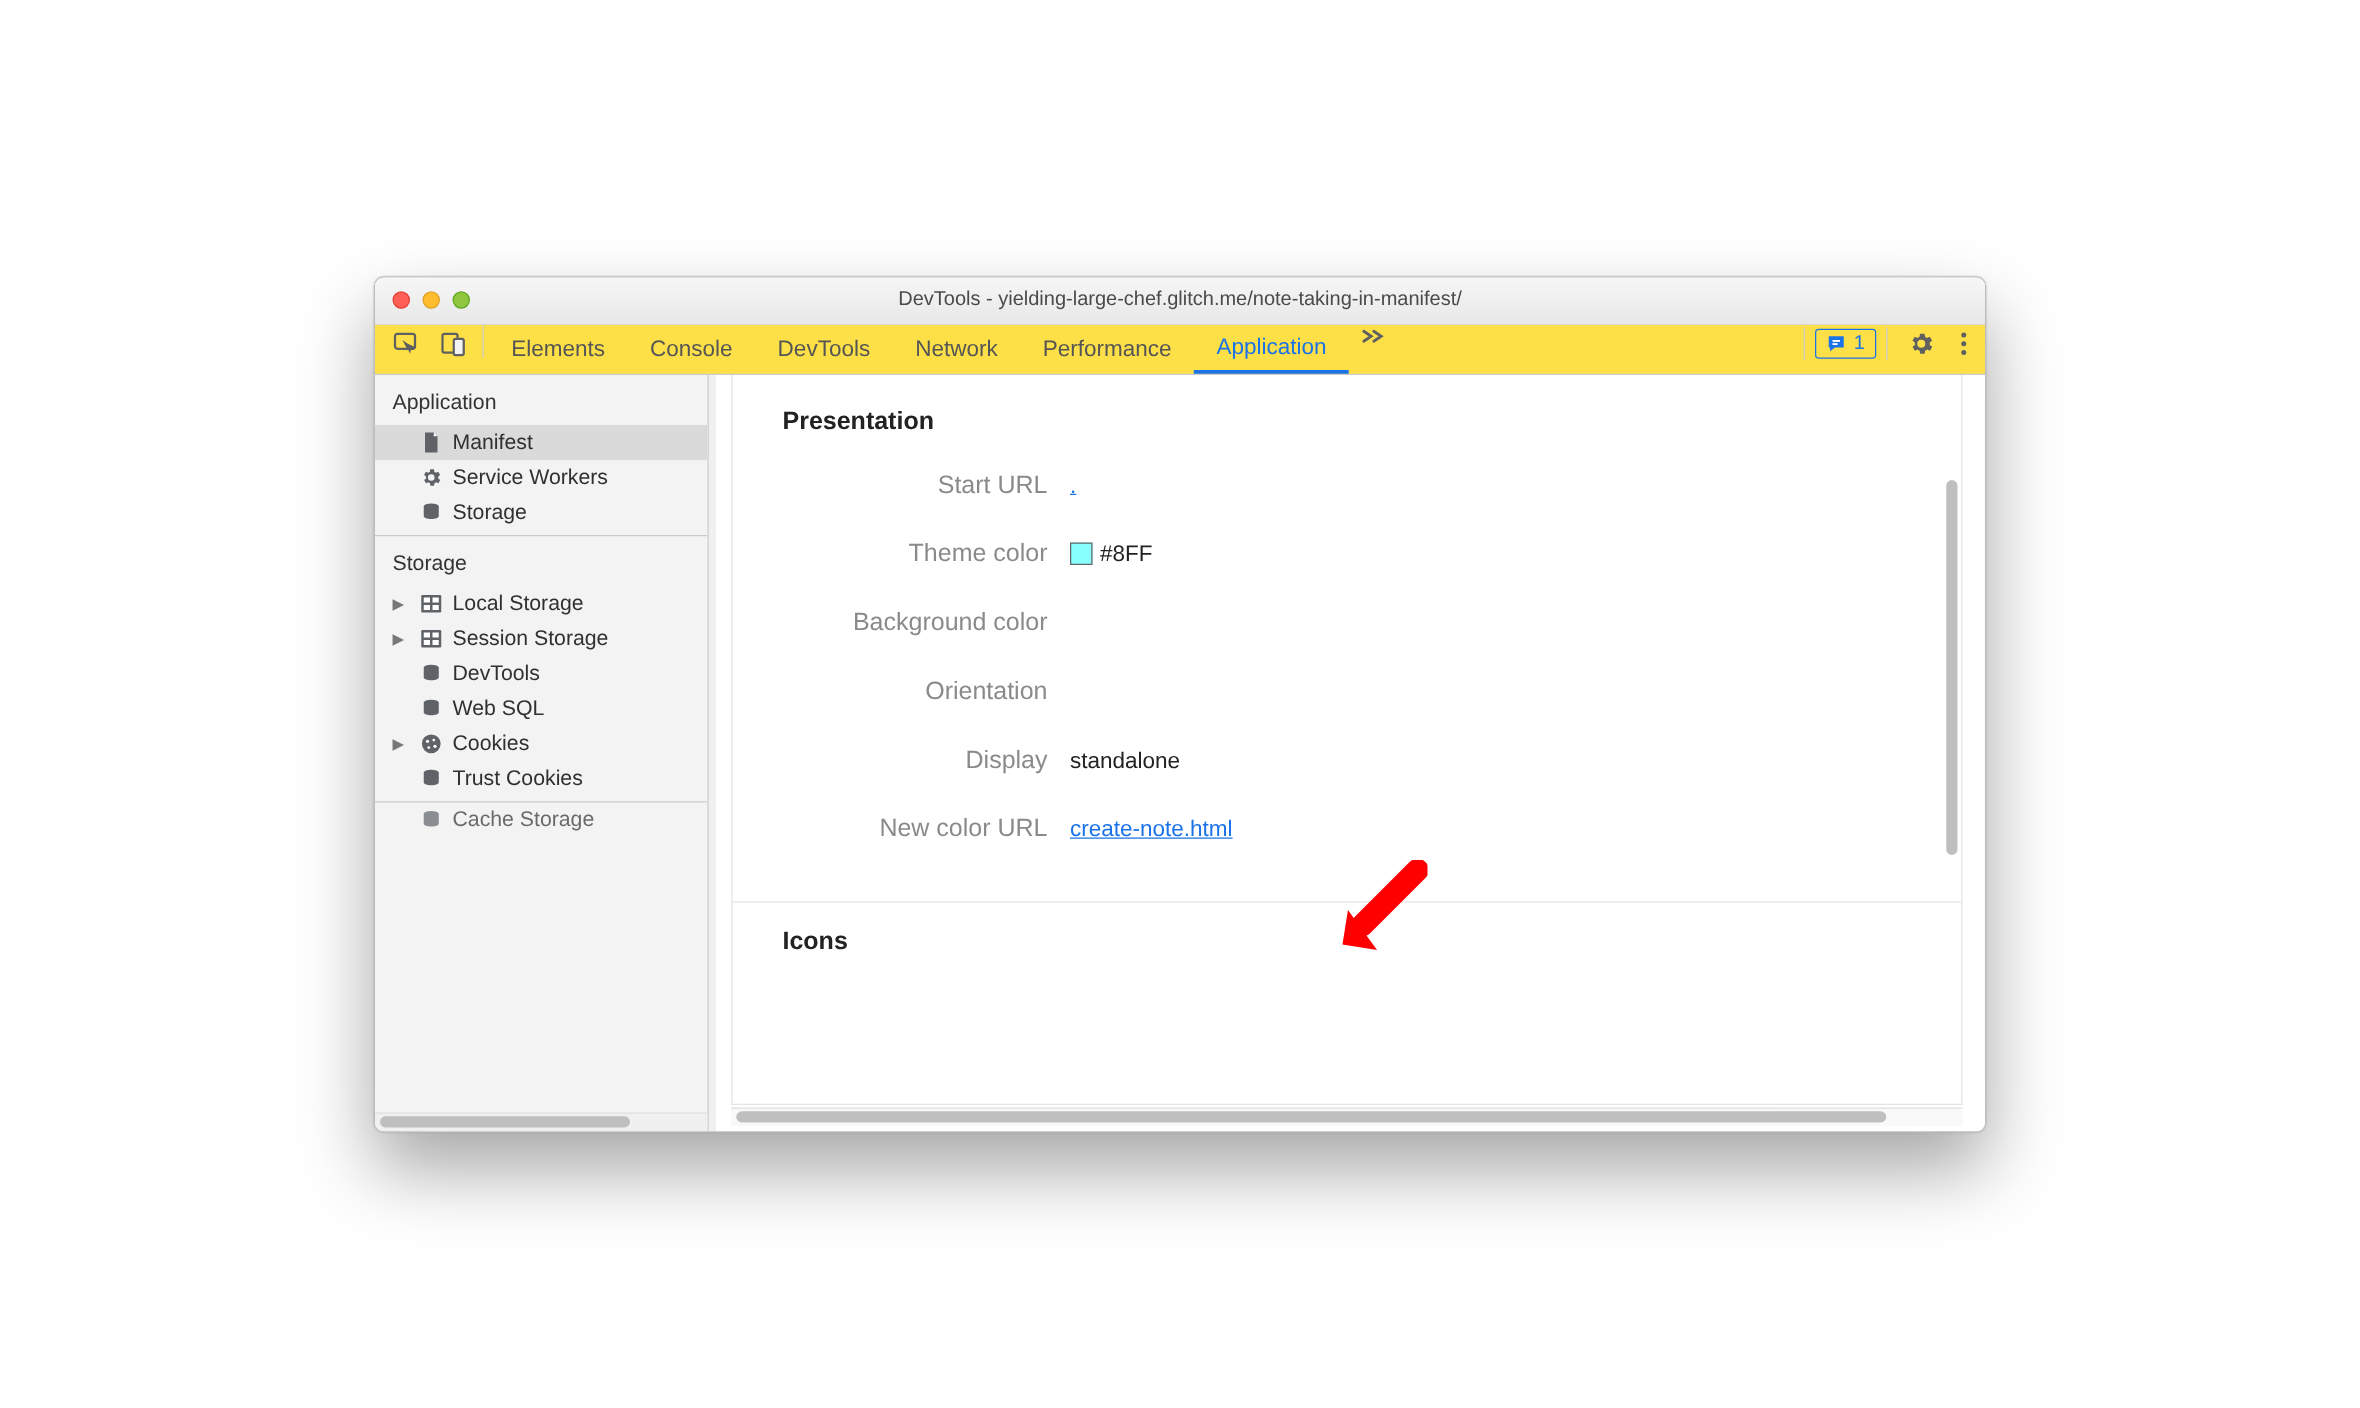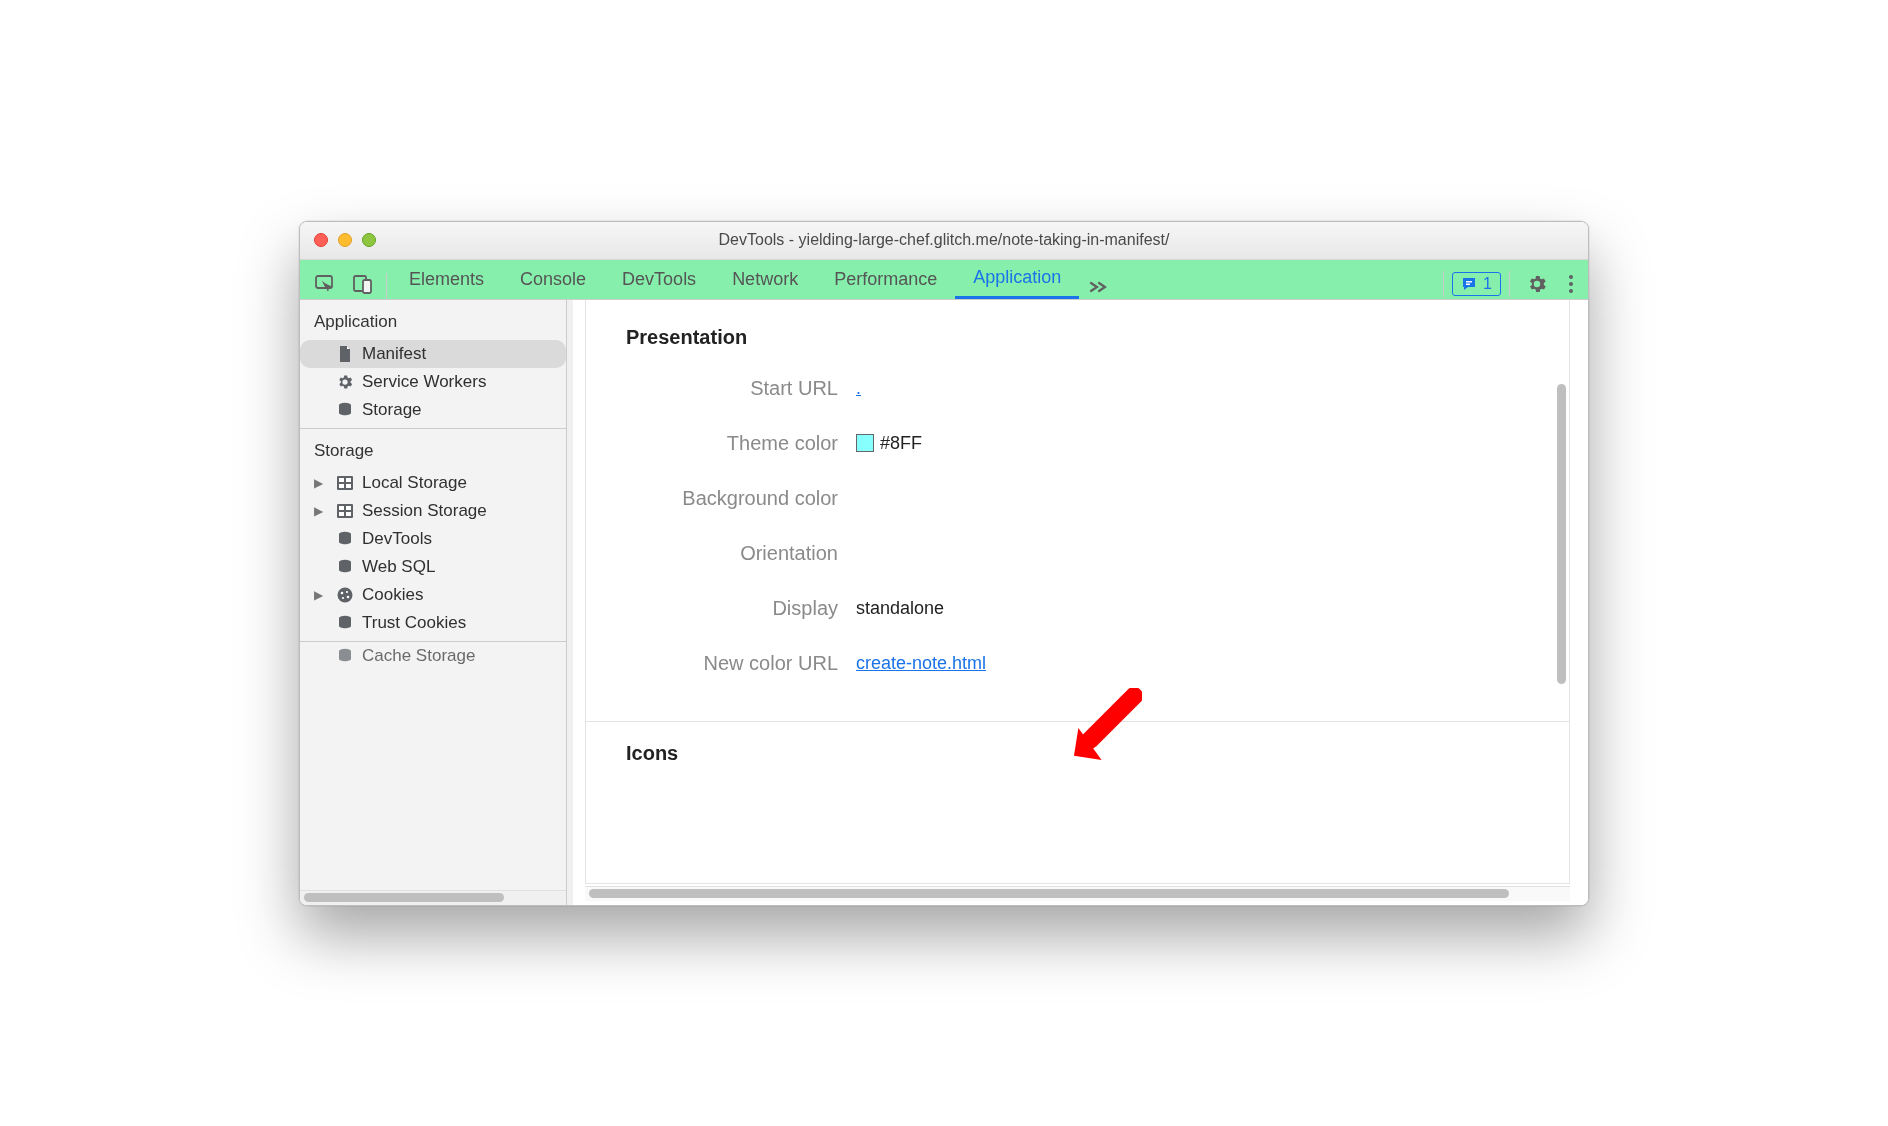--- a/index.html
+++ b/index.html
@@ -38,24 +38,24 @@
   .dot-green { background:#8ec63f; border:1px solid #62a420; }
   .titlebar-title {
     position: absolute; left: 0; right: 0; text-align: center;
     font-size: 16px; color: #4a4a4a;
     overflow: hidden; text-overflow: ellipsis; white-space: nowrap;
     pointer-events: none;
   }
   
   .toolbar {
     height: 40px;
-    background: #86efac;
+    background: #fde047;
     border-bottom: 1px solid #ccc;
     display: flex;
-    align-items: flex-end;
+    align-items: flex-start;
     padding: 0 6px;
     font-size: 18px;
     color: #555;
   }
   .toolbar .icon-btn {
     padding: 4px 8px;
     display: flex; align-items: center; justify-content: center;
   }
   .toolbar-sep {
     width: 1px; height: 26px; background: #ccc; margin: 0 4px;
@@ -99,21 +99,20 @@
   .section-header {
     padding: 12px 14px 8px 14px;
     color: #333;
   }
   .tree { display: flex; flex-direction: column; padding-bottom: 4px; }
   .tree .item {
     display: flex; align-items: center;
     padding: 4px 8px 4px 36px;
     gap: 8px;
     color: #303030;
-    border-radius: 10px;
   }
   .tree .item.selected { background: #dadada; }
   .tree .item .arrow {
     position: absolute; margin-left: -22px; font-size: 12px; color: #777;
   }
   .tree .item svg { flex-shrink: 0; }
   .sep-h { height: 1px; background: #ccc; }
   .sidebar-scrollbar {
     height: 15px;
     background: #f0f0f0;

